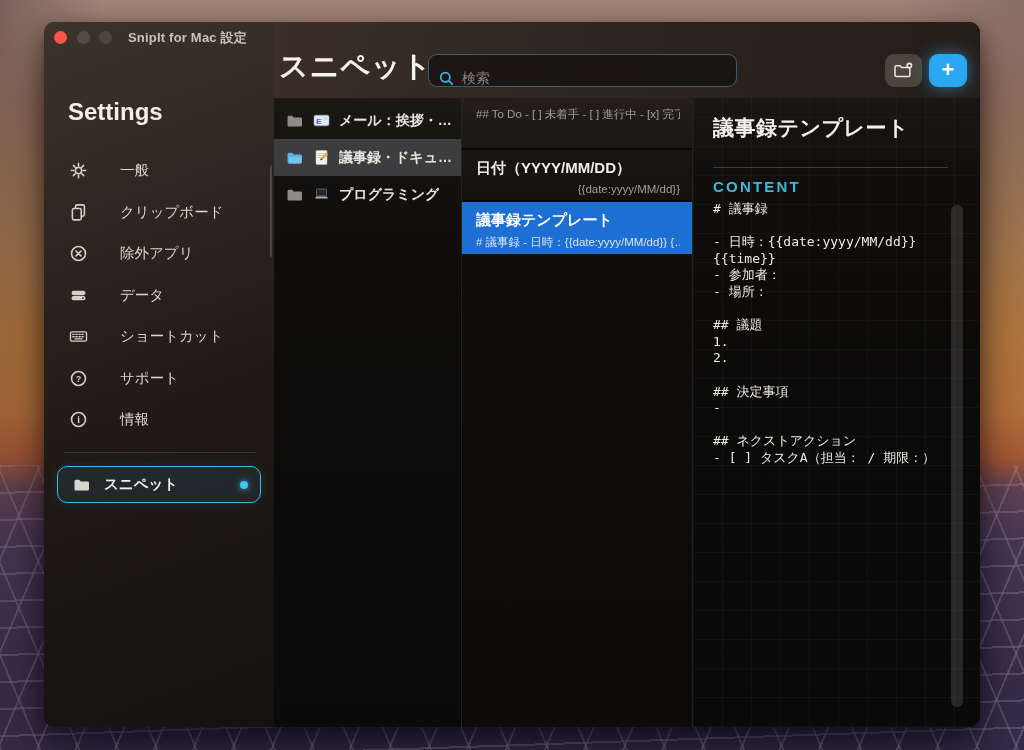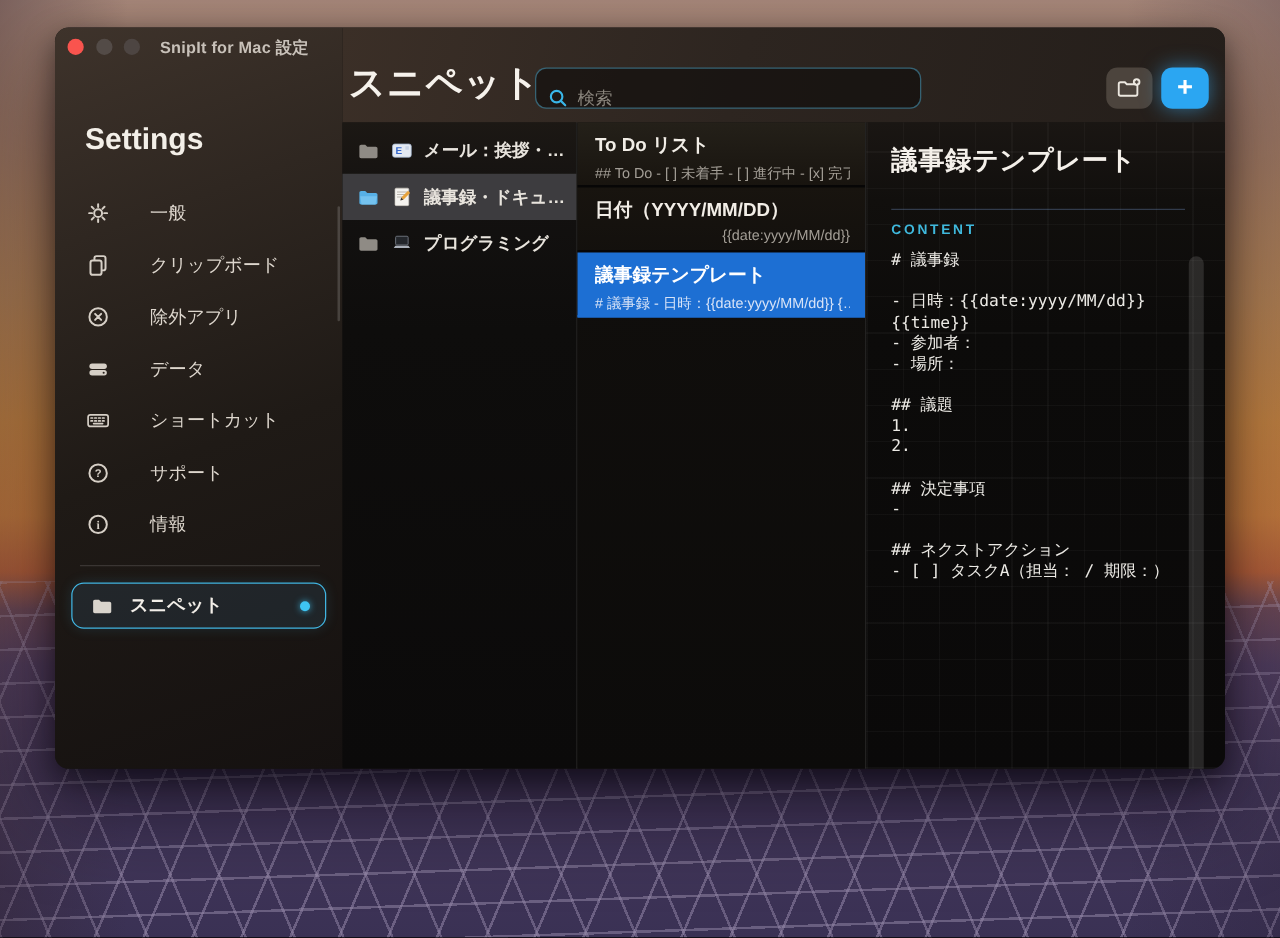--- a/index.html
+++ b/index.html
@@ -13,21 +13,21 @@
   .wallpaper .grid { position:absolute; left:0; right:0; top:62%; bottom:0; opacity:.55;
     background:
       repeating-linear-gradient(113deg, rgba(222,206,238,.55) 0 2px, transparent 2px 36px),
       repeating-linear-gradient(67deg,  rgba(222,206,238,.5)  0 2px, transparent 2px 36px),
       repeating-linear-gradient(178deg, rgba(230,215,244,.5)  0 2px, transparent 2px 27px);
     filter:blur(.4px); }
   .wallpaper .shade { position:absolute; inset:0;
     background:linear-gradient(90deg, rgba(50,35,45,.38) 0%, rgba(50,35,45,0) 10%, rgba(50,35,45,0) 88%, rgba(40,30,50,.25) 100%); }
 
   
-  .window { position:absolute; left:44px; top:22px; width:936px; height:593px;
+  .window { position:absolute; left:44px; top:22px; width:936px; height:705px;
     border-radius:11px; overflow:hidden; background:#0e0d0c;
     box-shadow:0 30px 70px rgba(8,4,14,.6), 0 8px 22px rgba(0,0,0,.5), inset 0 0 0 1px rgba(255,255,255,.045); }
 
   
   .sidebar { position:absolute; left:0; top:0; bottom:0; width:230px;
     background:linear-gradient(160deg,#3e332b 0%,#2f2721 26%,#1f1a16 56%,#151110 100%); }
   .tl-dot { position:absolute; top:9px; width:13px; height:13px; border-radius:50%; }
   .tl-red   { left:10px; background:#f9544e; }
   .tl-mid   { left:33px; background:#534b47; }
   .tl-right { left:55px; background:#4d4542; }
@@ -98,21 +98,21 @@
   .snip-title { font-size:15px; font-weight:700; color:#f1ede6; margin-bottom:5px;
     white-space:nowrap; overflow:hidden; }
   .snip-preview { font-size:11.5px; color:#a39e96; white-space:nowrap; overflow:hidden;text-align:right; }
   .snip-row.selected .snip-title { color:#fff; }
   .snip-row.selected .snip-preview { color:#d7e3f7; }
 
   .detail-title { position:absolute; top:16px; left:20px; font-size:21px; font-weight:800;
     color:#f4f0ea; letter-spacing:.5px; }
   .detail-divider { position:absolute; top:69px; left:20px; right:32px; height:1px;
     background:rgba(112,142,192,.35); }
-  .detail-label { position:absolute; top:80px; left:20px; font-size:11px; font-weight:800;
+  .detail-label { position:absolute; top:80px; left:20px; font-size:15px; font-weight:800;
     letter-spacing:2.2px; color:#3fb8dc; }
   .detail-content { position:absolute; top:103px; left:20px; right:36px;
     font-family:"DejaVu Sans Mono","Liberation Mono",monospace; font-size:13px;
     line-height:16.6px; color:#eceae5; white-space:pre-wrap; }
   .detail-scrollbar { position:absolute; right:17px; top:107px; width:12px; height:502px;
     border-radius:6px; background:rgba(255,255,255,.12); }
 </style>
 </head>
 <body>
 
@@ -283,21 +283,20 @@
               <path d="M2 12.4h13l-1.2-1.9H3.2z" fill="#aab0ba"></path>
             </svg>
           </span>
           <span class="folder-name">プログラミング</span>
         </div>
       </div>
       <div class="vdiv vdiv1"></div>
 
       <div class="pane-snippets">
         <div class="snip-row">
-          <div class="snip-title">To Do リスト</div>
           <div class="snip-preview">## To Do - [ ] 未着手 - [ ] 進行中 - [x] 完了</div>
         </div>
         <div class="snip-row">
           <div class="snip-title">日付（YYYY/MM/DD）</div>
           <div class="snip-preview">{{date:yyyy/MM/dd}}</div>
         </div>
         <div class="snip-row selected">
           <div class="snip-title">議事録テンプレート</div>
           <div class="snip-preview"># 議事録 - 日時：{{date:yyyy/MM/dd}} {…</div>
         </div>

